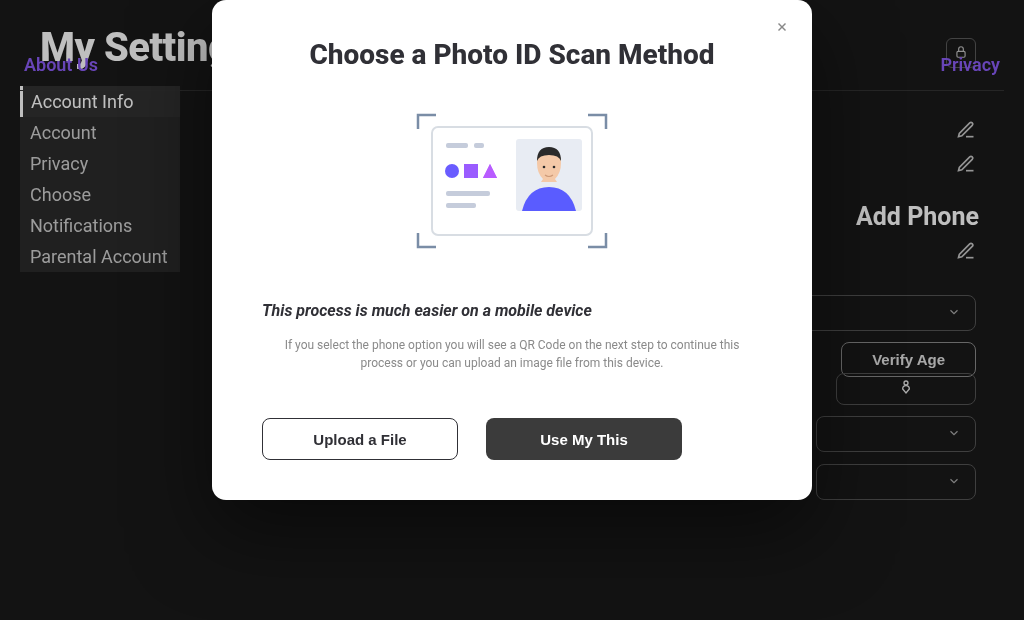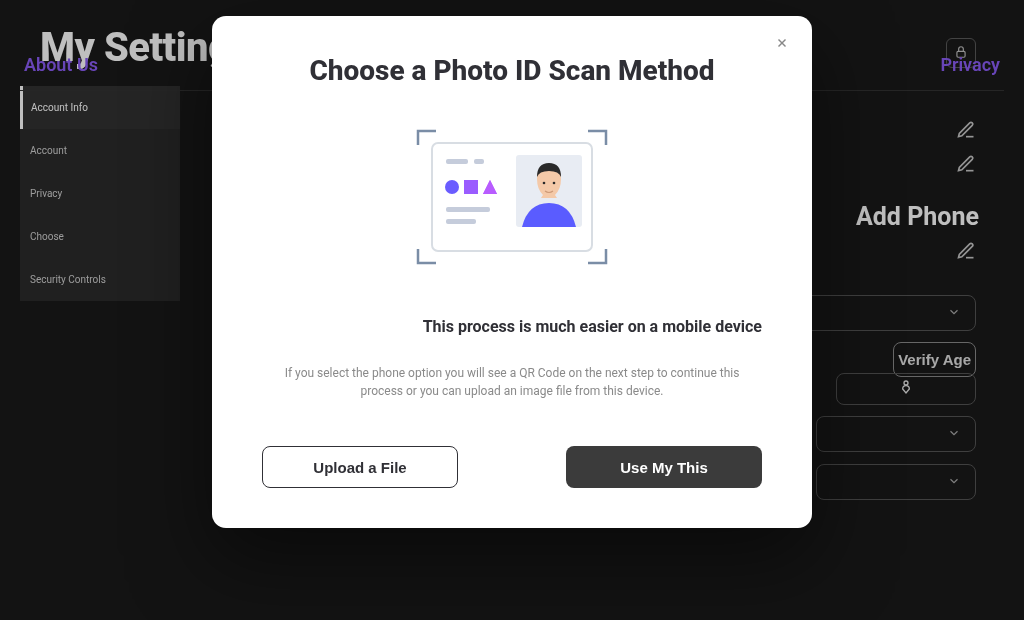--- a/index.html
+++ b/index.html
@@ -37,22 +37,22 @@
       cursor: pointer;
     }
     .sidebar {
       position: absolute;
       left: 20px;
       top: 86px;
       width: 160px;
       background: #2b2b2b;
     }
     .sidebar-item {
-      padding: 16px 10px;
-      font-size: 10px;
+      padding: 5px 10px;
+      font-size: 18px;
       color: #d0d0d0;
       cursor: pointer;
     }
     .sidebar-item.active {
       border-left: 3px solid #fff;
       color: #fff;
       padding-left: 8px;
       background: #323232;
     }
     .right-col {
@@ -72,21 +72,21 @@
       font-size: 25px;
       font-weight: 700;
       color: #fff;
       margin: 24px 0 10px;
       text-align: right;
       white-space: nowrap;
     }
     .verify-btn {
       border: 1px solid #8a8a8a;
       border-radius: 8px;
-      padding: 8px 4px;
+      padding: 8px 30px;
       font-size: 15px;
       font-weight: 600;
       color: #e0e0e0;
       background: transparent;
       cursor: pointer;
       margin-top: 8px;
       margin-left: 14px;
     }
     .dropdown-row {
       position: absolute;
@@ -135,21 +135,20 @@
       background: #333;
     }
     
     .modal-backdrop {
       position: absolute;
       inset: 0;
       background: rgba(0,0,0,0.25);
       display: flex;
       align-items: flex-start;
       justify-content: center;
-      padding-top: 16px;
     }
     .modal {
       width: 600px;
       background: #fff;
       border-radius: 14px;
       color: #1a1a1a;
       position: relative;
       padding: 38px 50px 40px;
       box-shadow: 0 30px 80px rgba(0,0,0,0.5);
     }
@@ -176,36 +175,37 @@
       color: #303036;
     }
     .id-illustration {
       display: flex;
       justify-content: center;
       margin-bottom: 50px;
     }
     .modal-subtitle {
       font-size: 16px;
       font-weight: 700;
-      text-align: right;
-      margin-bottom: 28px;
+      text-align: left;
+      margin-bottom: 16px;
       color: #303036;
+      font-style: italic;
     }
     .modal-body-text {
       font-size: 12px;
       text-align: center;
       color: #8a8a8a;
       line-height: 1.5;
       margin-bottom: 46px;
       padding: 0 20px;
     }
     .modal-actions {
       display: flex;
       gap: 28px;
-      justify-content: space-between;
+      justify-content: flex-start;
     }
     .btn {
       width: 196px;
       height: 42px;
       border-radius: 8px;
       font-size: 15px;
       font-weight: 600;
       cursor: pointer;
       display: flex;
       align-items: center;
@@ -235,21 +235,22 @@
           <path d="M8 11V7a4 4 0 0 1 8 0v4"></path>
         </svg>
     </span>
   </button>
 
   <div class="sidebar">
     <div class="sidebar-item active"><span>Account Info</span></div>
     <div class="sidebar-item"><span>Account</span></div>
     <div class="sidebar-item"><span>Privacy</span></div>
     <div class="sidebar-item"><span>Choose</span></div>
-    <div class="sidebar-item"><span>Security Controls</span></div>
+    <div class="sidebar-item"><span>Notifications</span></div>
+    <div class="sidebar-item"><span>Parental Account</span></div>
   </div>
 
   <div class="right-col">
     <span class="edit-icon">
       <svg width="20" height="20" viewBox="0 0 24 24" fill="none" stroke="#c7c7c7" stroke-width="2">
           <path d="M12 20h9"></path>
           <path d="M16.5 3.5a2.1 2.1 0 0 1 3 3L7 19l-4 1 1-4Z"></path>
         </svg>
     </span>
     <span class="edit-icon">

